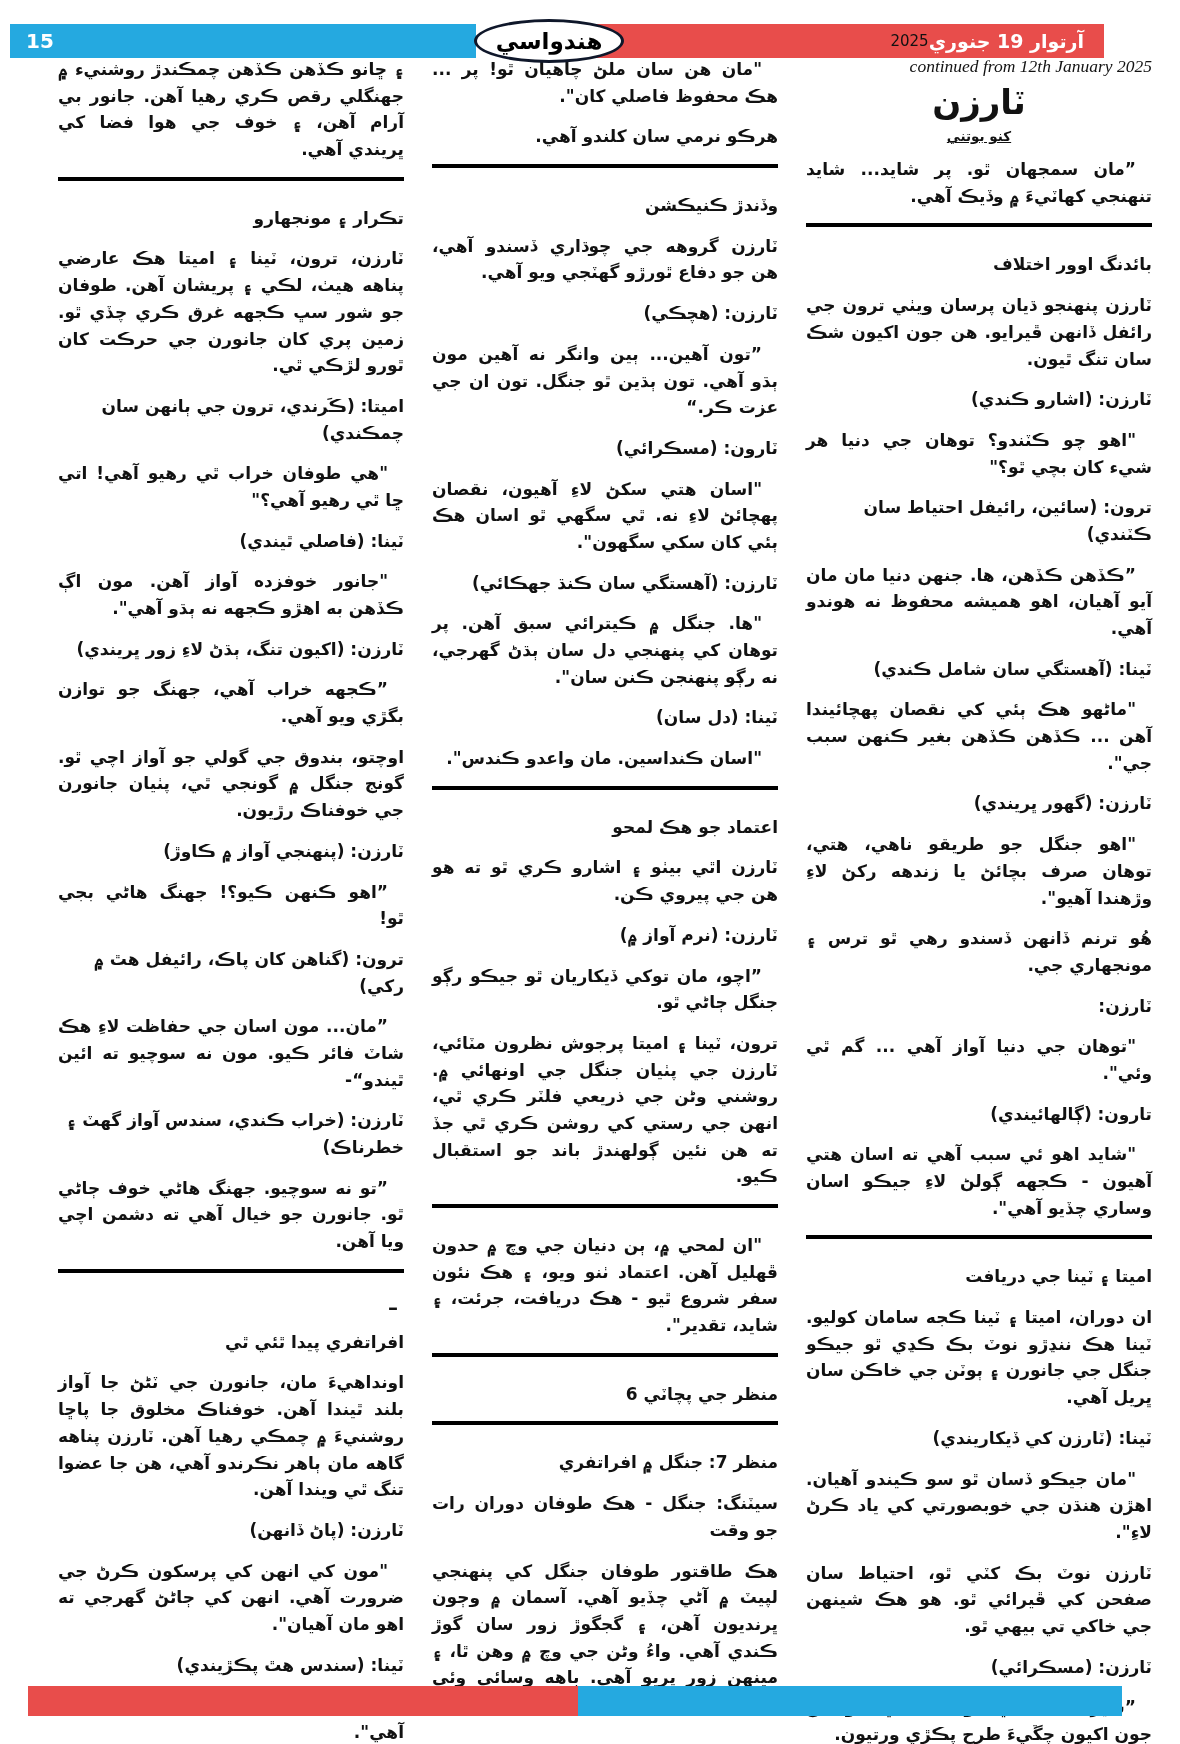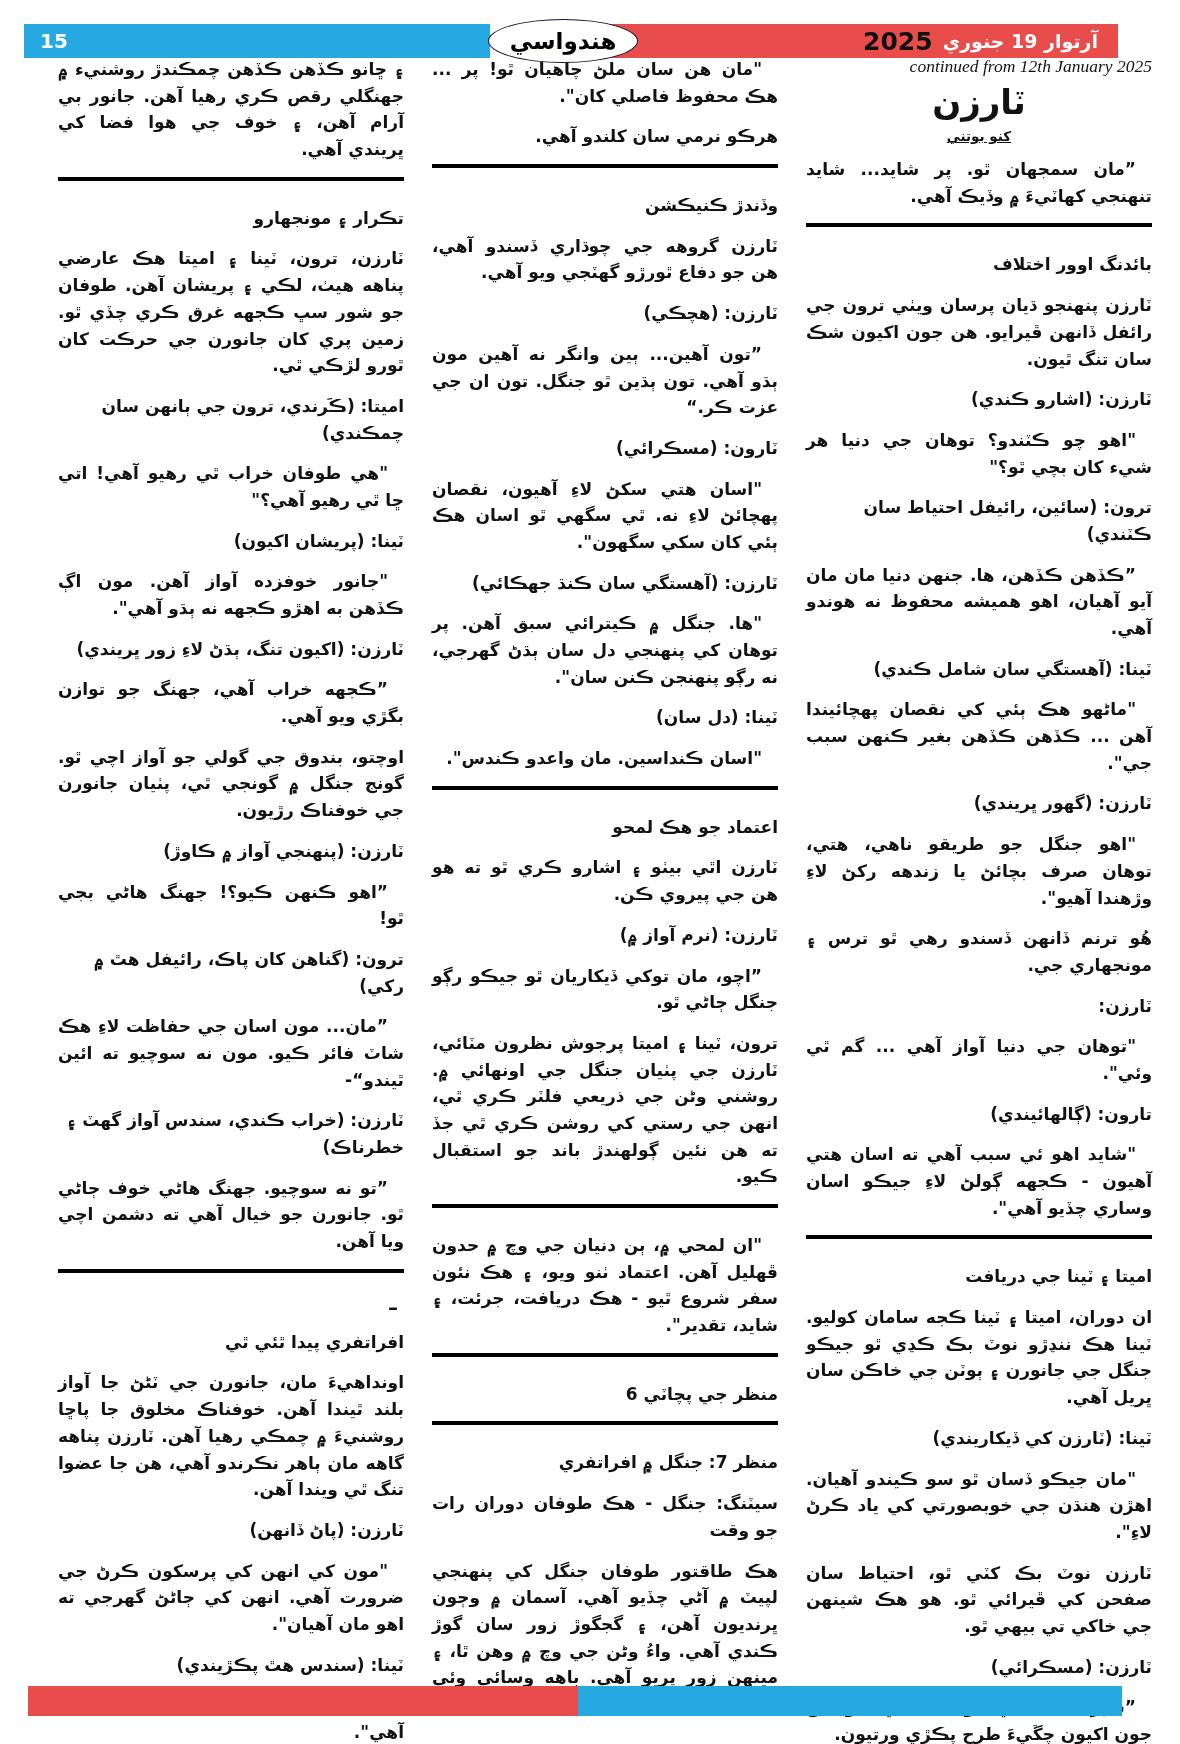--- a/index.html
+++ b/index.html
@@ -13,43 +13,43 @@
   #page{
     position:relative;
     width:1180px;height:1744px;
     margin:0 auto;
     background:#ffffff;
     color:var(--ink);
     overflow:hidden;
   }
   
   #header{
-    position:absolute;top:24px;left:24px;width:1094px;height:26px;
+    position:absolute;top:24px;left:10px;width:1094px;height:26px;
   }
   .hbar-blue{
     position:absolute;left:0;top:0;height:34px;width:466px;
     background:var(--blue);
     display:flex;align-items:center;
     direction:ltr;
   }
   .page-number{
     color:#fff;font-weight:bold;font-size:20px;padding-left:16px;
     font-family:"DejaVu Sans",sans-serif;
   }
   .hbar-red{
     position:absolute;left:572px;right:0;top:0;height:34px;
     background:var(--red);
     display:flex;align-items:center;justify-content:flex-start;
     direction:rtl;
   }
   .date-text{color:#fff;font-weight:bold;font-size:19px;padding-right:20px;}
-  .date-year{color:#111;font-weight:bold;font-size:25px;margin-right:10px;}
+  .date-year{color:#111;font-weight:normal;font-size:15px;}
   .masthead{
     position:absolute;left:464px;top:-5px;width:150px;height:44px;
-    background:#fff;border:1px solid #0f172a;border-radius:50%;
+    background:#fff;border:3px solid #0f172a;border-radius:50%;
     display:flex;align-items:center;justify-content:center;
     z-index:2;
   }
   .masthead span{
     font-weight:bold;font-size:23px;color:#000;letter-spacing:-1px;
   }
   
   #columns{
     position:absolute;top:56px;right:28px;width:1094px;
     display:flex;flex-direction:row;gap:28px;direction:rtl;
@@ -168,21 +168,21 @@
         <div class="para">سيٽنگ: جنگل - هڪ طوفان دوران رات جو وقت</div>
         <div class="para">هڪ طاقتور طوفان جنگل کي پنهنجي لپيٽ ۾ آڻي چڏيو آهي. آسمان ۾ وڄون ڀرنديون آهن، ۽ گجگوڙ زور سان گوڙ ڪندي آهي. واءُ وڻن جي وچ ۾ وهن ٿا، ۽ مينهن زور ڀريو آهي. باهه وسائي وئي آهي،</div>
       </div>
     <div class="col">
         <div class="para">۽ ڇانو ڪڏهن ڪڏهن چمڪندڙ روشنيء ۾ جهنگلي رقص ڪري رهيا آهن. جانور بي آرام آهن، ۽ خوف جي هوا فضا کي ڀريندي آهي.</div>
         <div class="rule"></div>
         <div class="heading">تڪرار ۽ مونجهارو</div>
         <div class="para">ٽارزن، ترون، ٽينا ۽ اميتا هڪ عارضي پناهه هيٺ، لڪي ۽ پريشان آهن. طوفان جو شور سڀ ڪجهه غرق ڪري چڏي ٿو. زمين پري کان جانورن جي حرڪت کان ٿورو لڙڪي ٿي.</div>
         <div class="speaker">اميتا: (ڪَرندي، ترون جي ٻانهن سان چمڪندي)</div>
         <div class="quote">"هي طوفان خراب ٿي رهيو آهي! اتي ڇا ٿي رهيو آهي؟"</div>
-        <div class="speaker">ٽينا: (پريشان اکيون)</div>
+        <div class="speaker">ٽينا: (فاصلي ٿيندي)</div>
         <div class="quote">"جانور خوفزده آواز آهن. مون اڳ ڪڏهن به اهڙو ڪجهه نه ٻڌو آهي".</div>
         <div class="speaker">ٽارزن: (اکيون تنگ، ٻڌڻ لاءِ زور ڀريندي)</div>
         <div class="quote">”ڪجهه خراب آهي، جهنگ جو توازن بگڙي ويو آهي.</div>
         <div class="para">اوچتو، بندوق جي گولي جو آواز اچي ٿو. گونج جنگل ۾ گونجي ٿي، پٺيان جانورن جي خوفناڪ رڙيون.</div>
         <div class="speaker">ٽارزن: (پنهنجي آواز ۾ ڪاوڙ)</div>
         <div class="quote">”اهو ڪنهن ڪيو؟! جهنگ هاڻي بجي ٿو!</div>
         <div class="speaker">ترون: (گناهن کان پاڪ، رائيفل هٿ ۾ رکي)</div>
         <div class="quote">”مان... مون اسان جي حفاظت لاءِ هڪ شاٽ فائر ڪيو. مون نه سوچيو ته ائين ٿيندو“-</div>
         <div class="speaker">ٽارزن: (خراب ڪندي، سندس آواز گهٽ ۽ خطرناڪ)</div>
         <div class="quote">”تو نه سوچيو. جهنگ هاڻي خوف ڄاڻي ٿو. جانورن جو خيال آهي ته دشمن اچي ويا آهن.</div>

